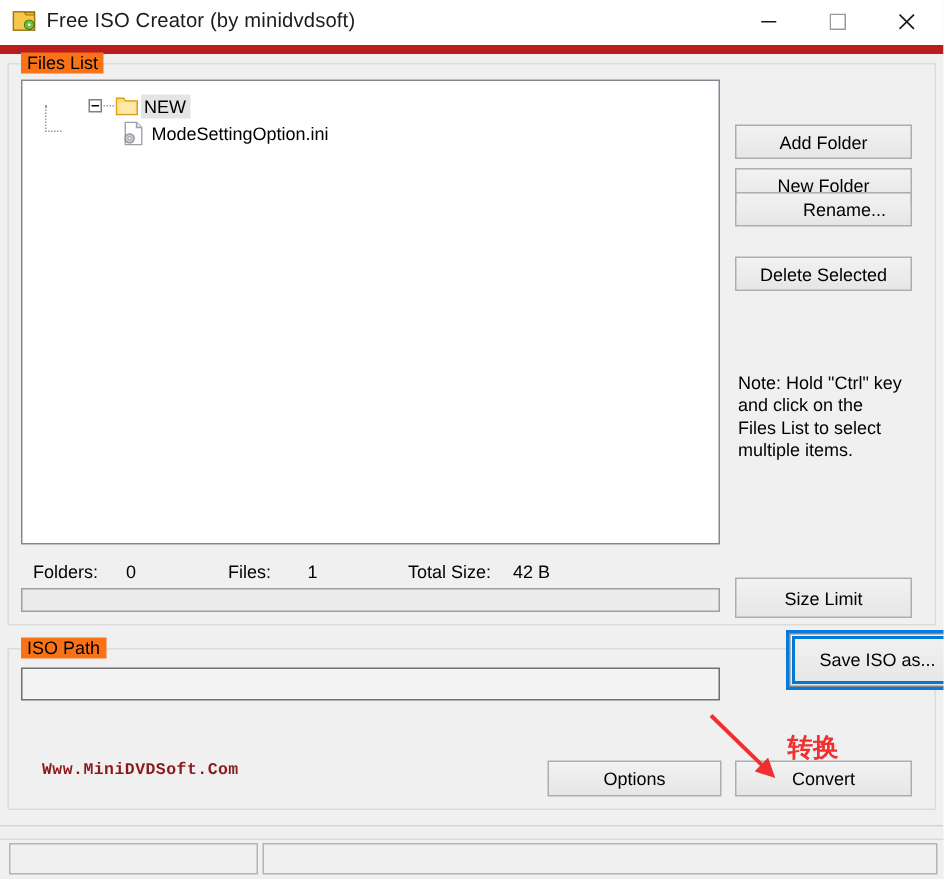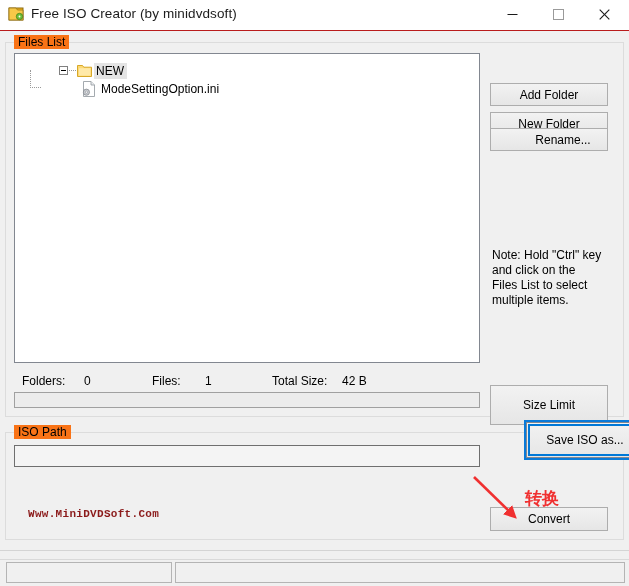--- a/index.html
+++ b/index.html
@@ -27,21 +27,21 @@
     box-sizing: border-box;
   }
 
   
   #title-bar {
     position: absolute;
     left: 0; top: 0;
     width: 629px;
     height: 30px;
     background: #ffffff;
-    border-bottom: 1px solid #b91c1c;
+    border-bottom: 6px solid #b91c1c;
   }
   #app-icon {
     position: absolute;
     left: 8px; top: 6px;
     width: 17px; height: 17px;
   }
   #app-title {
     position: absolute;
     left: 31px; top: 6px;
     font-size: 13.5px;
@@ -181,21 +181,21 @@
     left: 490px;
     width: 118px;
     height: 23px;
   }
   #btn-add-files      { top: 54px; }
   #btn-add-folder     { top: 83px; }
   #btn-new-folder     { top: 112px; }
   #btn-rename         { top: 128px; padding-left: 28px; }
   #btn-delete-selected{ top: 171px; }
   #btn-delete-all     { top: 200px; }
-  #btn-size-limit     { left: 490px; top: 385px; width: 118px; height: 40px; }
+  #btn-size-limit     { left: 490px; top: 385px; width: 118px; height: 27px; }
 
   #note-text {
     position: absolute;
     left: 492px; top: 248px;
     width: 112px;
     font-size: 12px;
     line-height: 15px;
     color: #000;
   }
 
@@ -369,20 +369,21 @@
           <circle cx="5.4" cy="11.2" r="1.1" fill="#ffffff" stroke="#7c8187" stroke-width="0.5"></circle>
         </svg>
       </span><span class="tree-label">ModeSettingOption.ini</span>
     </div>
 
   </div>
 
   <button class="btn side-btn" id="btn-add-folder">Add Folder</button>
   <button class="btn side-btn" id="btn-new-folder">New Folder</button>
   <button class="btn side-btn" id="btn-rename">Rename...</button>
+  <button class="btn side-btn" id="btn-delete-selected">Delete Selected</button>
 
   <div id="note-text">Note: Hold "Ctrl" key and click on the Files List to select multiple items.</div>
 
   <div id="stats-row">
     <span class="stat-label" id="stat-folders-label">Folders:</span>
     <span class="stat-value" id="stat-folders-value">0</span>
     <span class="stat-label" id="stat-files-label">Files:</span>
     <span class="stat-value" id="stat-files-value">1</span>
     <span class="stat-label" id="stat-size-label">Total Size:</span>
     <span class="stat-value" id="stat-size-value">42 B</span>
@@ -397,20 +398,21 @@
   </div>
 
   <input id="iso-path-input" type="text" placeholder="" style="">
 
   <button class="btn" id="btn-save-iso">
     <span class="focus-ring"></span>
     <span>Save ISO as...</span>
   </button>
 
   <div id="watermark">Www.MiniDVDSoft.Com</div>
+  <button class="btn" id="btn-options">Options</button>
   <button class="btn" id="btn-convert">Convert</button>
 
   <svg id="annotation-arrow" viewBox="0 0 70 60">
     <defs>
       <marker id="arrowhead" markerWidth="5" markerHeight="5" refX="2.4" refY="2.5" orient="auto">
         <path d="M0,0 L5,2.5 L0,5 Z" fill="#f03030"></path>
       </marker>
     </defs>
     <line x1="14" y1="9" x2="52" y2="46" stroke="#f03030" stroke-width="2.6" marker-end="url(#arrowhead)"></line>
   </svg>

